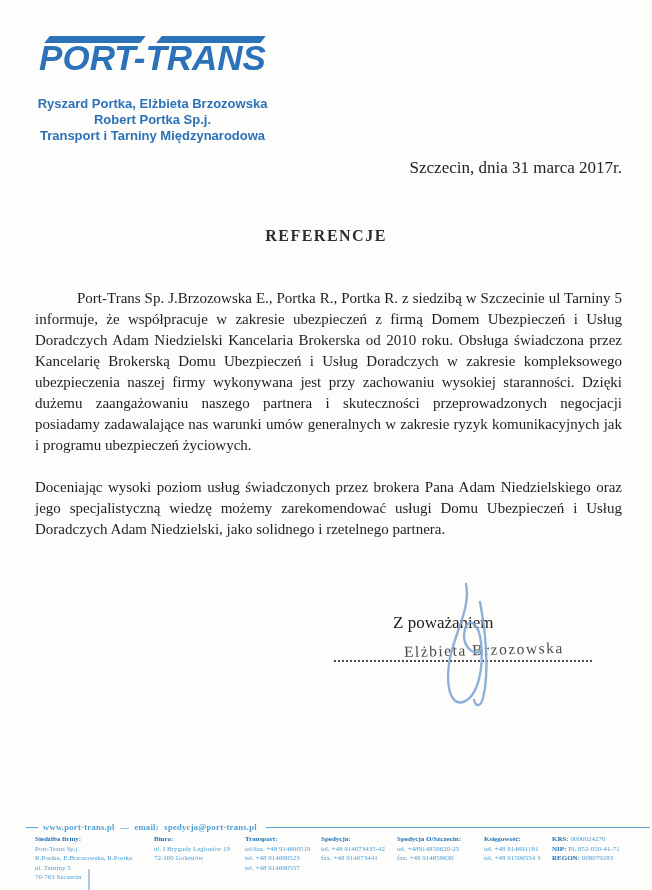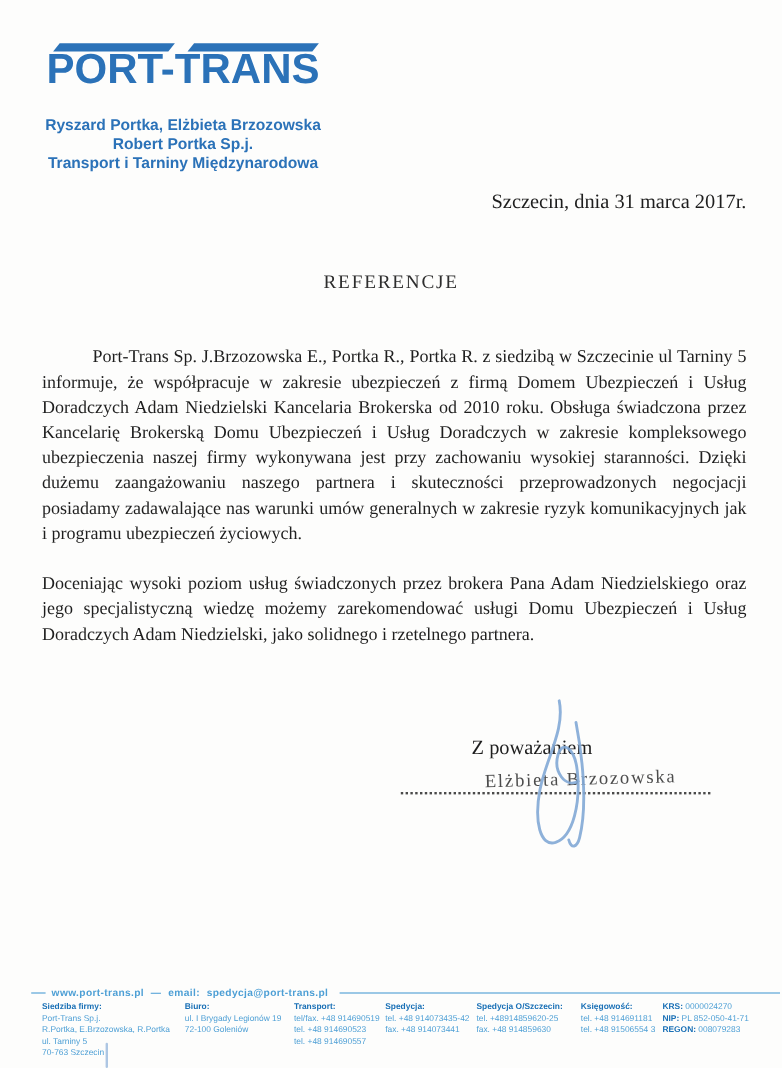--- a/index.html
+++ b/index.html
@@ -23,36 +23,36 @@
 
   
   .letterhead{position:absolute;left:35px;top:36px;width:235px;text-align:center;}
   .logo{display:inline-block;position:relative;padding:0 2px;}
   .logo-bars{display:flex;gap:16px;justify-content:center;margin-left:4px;}
   .logo-bar{height:7px;background:var(--brand);transform:skewX(-38deg);}
   .logo-bar.b1{width:96px;}
   .logo-bar.b2{width:104px;}
   .logo-text{
     font-family:"Liberation Sans","DejaVu Sans",sans-serif;
-    font-weight:bold;
+    font-style:italic;font-weight:bold;
     font-size:35px;line-height:38px;letter-spacing:0;
     color:var(--brand);margin-top:-4px;white-space:nowrap;text-align:right;
   }
   .company-lines{
     margin-top:19px;
     font-family:"Liberation Sans","DejaVu Sans",sans-serif;
     font-weight:bold;font-size:13px;line-height:16px;
     color:var(--brand);white-space:nowrap;
   }
 
   
   .dateline{position:absolute;top:158px;right:30px;font-size:17px;color:#1e1e1e;}
   .doc-title{
     position:absolute;top:227px;left:0;width:100%;text-align:center;
-    font-weight:normal;font-size:16px;letter-spacing:1.5px;color:#2e2e2e;
+    font-weight:bold;font-size:16px;letter-spacing:1.5px;color:#2e2e2e;
   }
 
   
   .body-text{position:absolute;left:35px;top:288px;width:587px;}
   .para{font-size:15px;line-height:21px;text-align:justify;color:#1e1e1e;}
   .para.indent{text-indent:42px;}
   .para.spaced{margin-top:21px;}
 
   
   .signature{position:absolute;left:330px;top:580px;width:270px;height:150px;}
@@ -61,21 +61,21 @@
     position:absolute;left:74px;top:61px;
     font-size:15.5px;letter-spacing:1.5px;color:#4c4c4c;
     transform:rotate(-1.5deg);white-space:nowrap;
   }
   .dotted-line{position:absolute;left:4px;top:74px;width:258px;border-bottom:2px dotted #4a4a4a;height:8px;}
   .ink-signature{position:absolute;left:92px;top:0;}
 
   
   .footer{
     position:absolute;left:0;top:821px;width:652px;
-    font-family:Liberation Sans, sans-serif;
+    font-family:Liberation Serif, serif;
   }
   .footer-topline{display:flex;align-items:center;padding-left:26px;height:12px;}
   .rule{border-top:1.6px solid #5ba6d8;height:0;}
   .rule.short{width:12px;margin-right:5px;}
   .rule.long{flex:1;margin-left:6px;margin-right:2px;}
   .footer-url-text{
     font-size:8.5px;font-weight:bold;color:var(--footer-value);
     white-space:nowrap;letter-spacing:.3px;
   }
   .footer-url-text span{margin-right:3px;}

